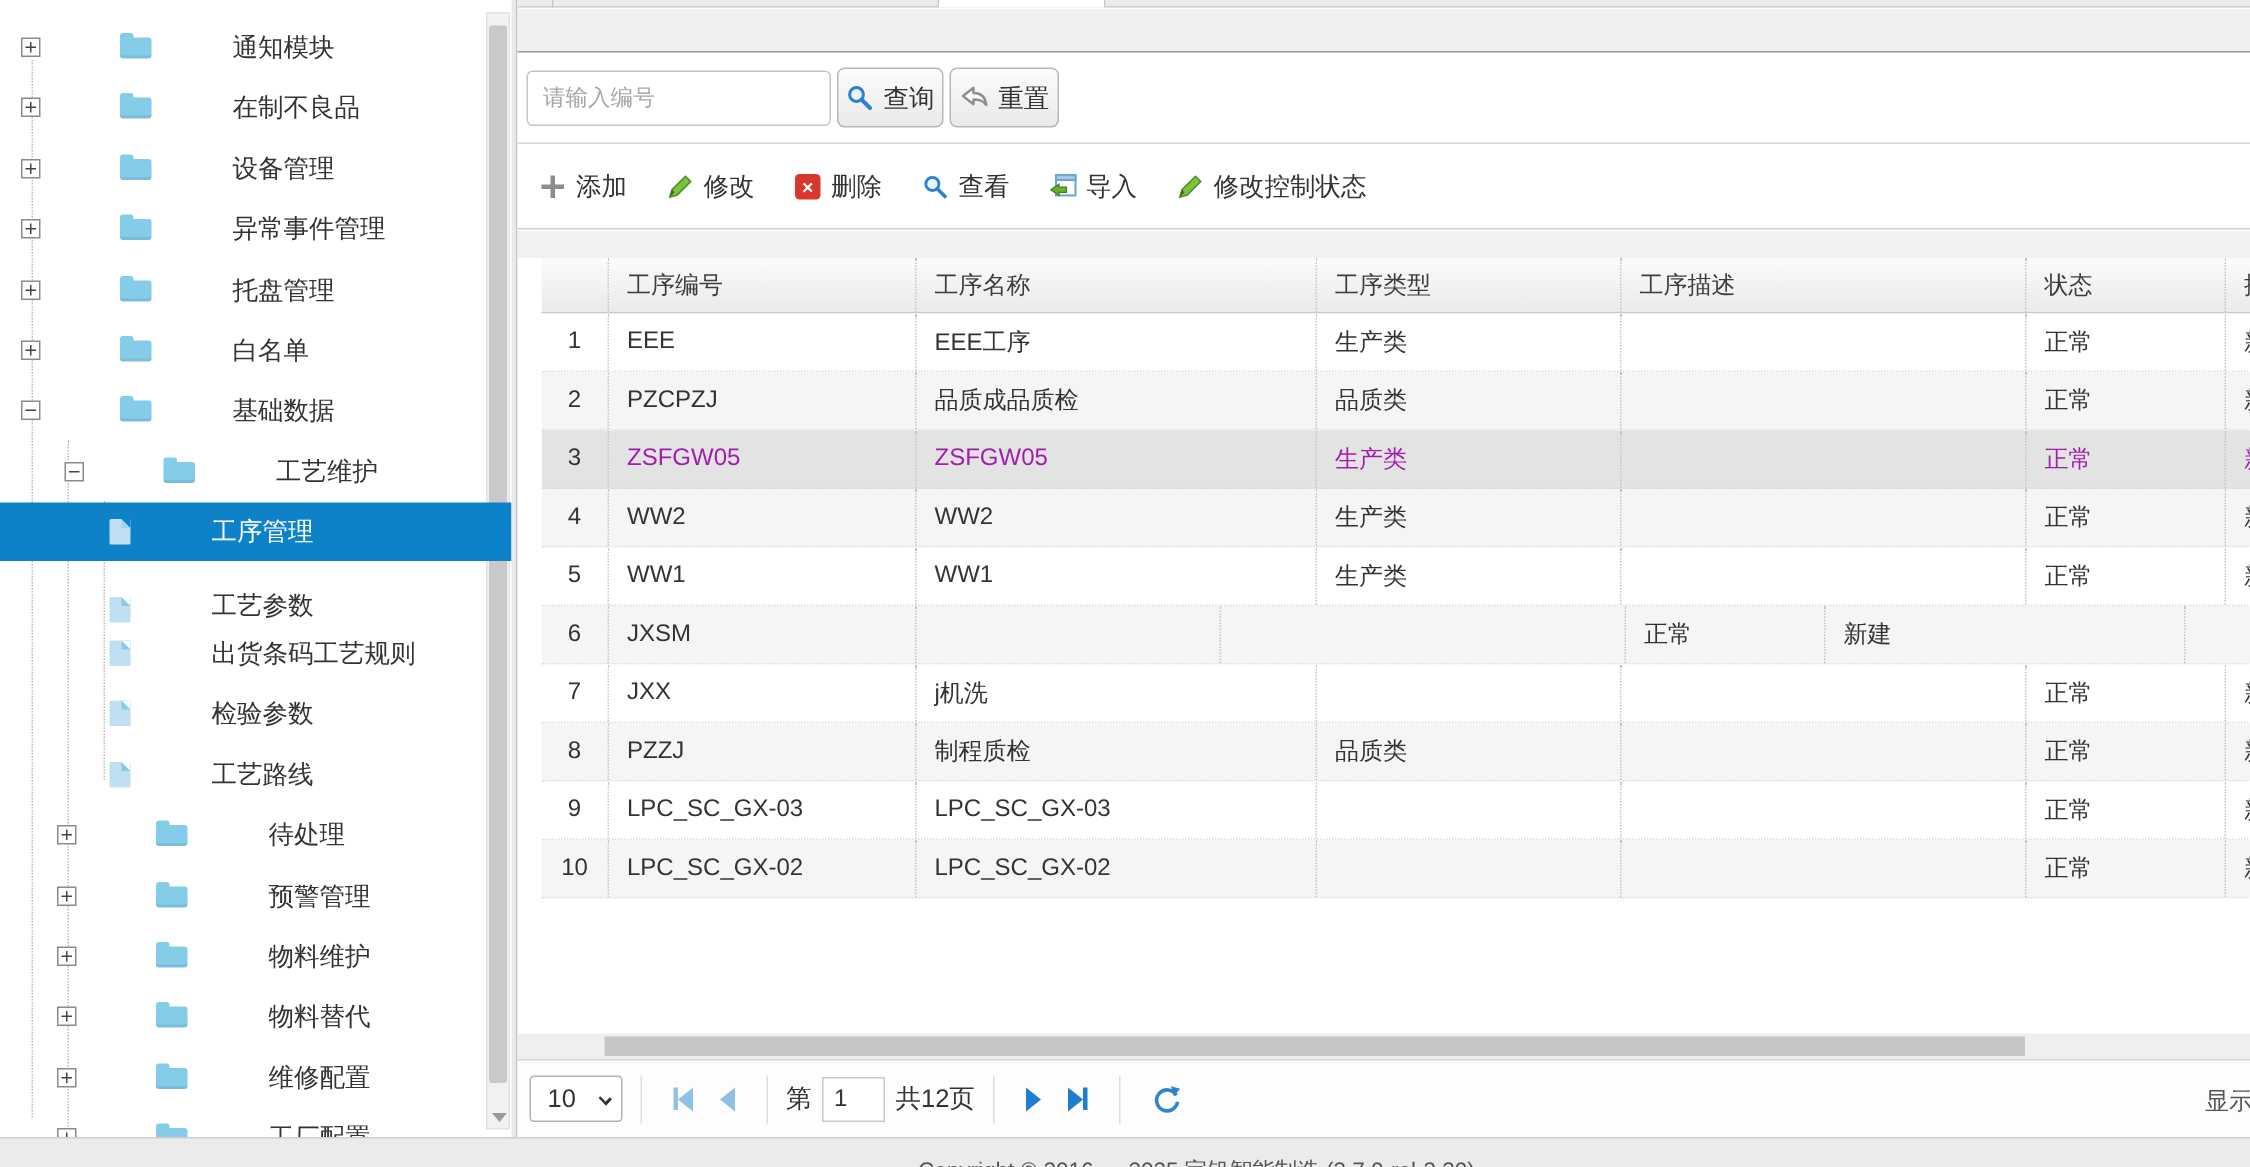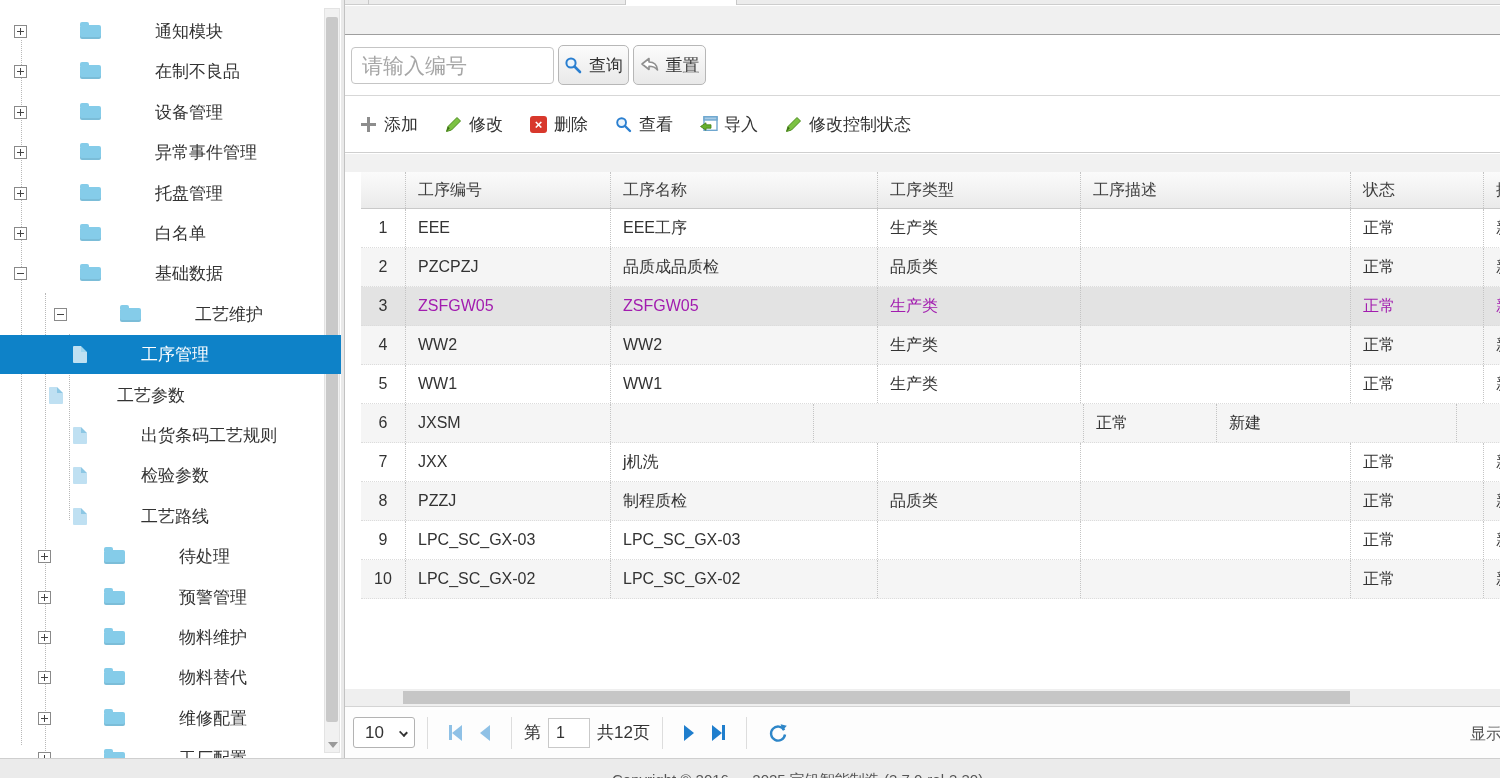--- a/index.html
+++ b/index.html
@@ -28,21 +28,21 @@
   #splitter { position:absolute; left:341px; top:0; width:4px; height:758px; background:#e9e9e9; border-right:1px solid #c2c2c2; }
 
   
   #main { position:absolute; left:345px; top:0; width:1155px; height:758px; background:#fff; overflow:hidden; }
   #tabstrip { position:absolute; left:0; top:0; width:1155px; height:5px; background:#ececec; border-bottom:1px solid #cdcdcd; }
   #tabstrip .tab-active { position:absolute; left:280px; top:0; width:112px; height:5px; background:#fff; border-left:1px solid #c8c8c8; border-right:1px solid #c8c8c8; }
   #tabstrip .tab-sep { position:absolute; left:23px; top:0; width:1px; height:5px; background:#c8c8c8; }
   #panel-gap { position:absolute; left:0; top:6px; width:1155px; height:29px; background:#f0f0f0; border-bottom:1px solid #9e9e9e; }
 
   #search-panel { position:absolute; left:0; top:36px; width:1155px; height:60px; background:#fff; border-bottom:1px solid #d7d7d7; }
-  #search-input { position:absolute; left:6px; top:11px; width:203px; height:37px; border:1px solid #c5c5c5; border-radius:4px; padding:0 10px; font-size:21px; font-family:inherit; color:#333; }
+  #search-input { position:absolute; left:6px; top:11px; width:203px; height:37px; border:1px solid #c5c5c5; border-radius:4px; padding:0 10px; font-size:15px; font-family:inherit; color:#333; }
   #search-input::placeholder { color:#a6a6a6; }
   .btn { position:absolute; top:9px; height:40px; display:flex; align-items:center; justify-content:center; gap:7px; background:linear-gradient(#fcfcfc,#e9e9e9); border:1px solid #b7b7b7; border-radius:5px; font-size:17px; color:#333; cursor:pointer; font-family:inherit; }
   #btn-query { left:213px; width:71px; }
   #btn-reset { left:288px; width:73px; }
 
   #toolbar { position:absolute; left:0; top:97px; width:1155px; height:56px; background:#fff; border-bottom:1px solid #cfcfcf; display:flex; align-items:center; padding-left:15px; }
   .tb-btn { display:flex; align-items:center; gap:7px; margin-right:27px; font-size:17px; color:#333; cursor:pointer; white-space:nowrap; }
   .ic { width:17px; height:17px; display:inline-block; position:relative; flex:0 0 17px; }
   .ic-plus::before { content:""; position:absolute; left:1px; right:1px; top:7px; height:3px; background:#8d8d8d; }
   .ic-plus::after  { content:""; position:absolute; top:1px; bottom:1px; left:7px; width:3px; background:#8d8d8d; }
@@ -124,30 +124,30 @@
       <div class="tree-item" style="top: 214px; padding-left: 14px;">
         <span class="expander plus"></span>
         <span class="ico-folder"></span>
         <span class="tree-label">白名单</span>
       </div>
       <div class="tree-item" style="top: 254px; padding-left: 14px;">
         <span class="expander minus"></span>
         <span class="ico-folder"></span>
         <span class="tree-label">基础数据</span>
       </div>
-      <div class="tree-item" style="top: 295px; padding-left: 54px; font-family: Liberation Serif, serif;">
+      <div class="tree-item" style="top: 295px; padding-left: 43px; font-family: Liberation Serif, serif;">
         <span class="expander minus"></span>
         <span class="ico-folder"></span>
         <span class="tree-label">工艺维护</span>
       </div>
       <div class="tree-item selected" style="top: 335px; padding-left: 64px;">
         <span class="ico-file"></span>
         <span class="tree-label">工序管理</span>
       </div>
-      <div class="tree-item" style="top: 376px; padding-left: 40px;">
+      <div class="tree-item" style="top: 376px; padding-left: 64px; align-items: flex-end;">
         <span class="ico-file"></span>
         <span class="tree-label">工艺参数</span>
       </div>
       <div class="tree-item" style="top: 416px; padding-left: 64px;">
         <span class="ico-file"></span>
         <span class="tree-label">出货条码工艺规则</span>
       </div>
       <div class="tree-item" style="top: 456px; padding-left: 64px;">
         <span class="ico-file"></span>
         <span class="tree-label">检验参数</span>

